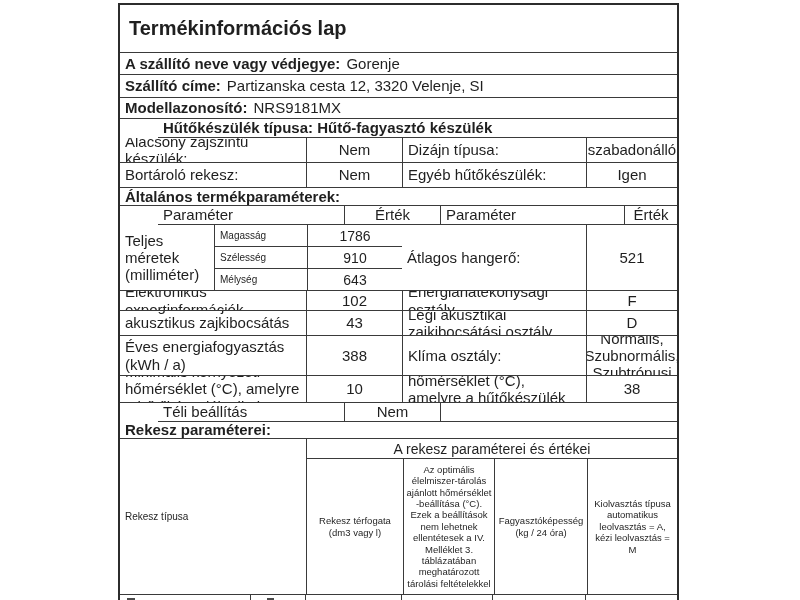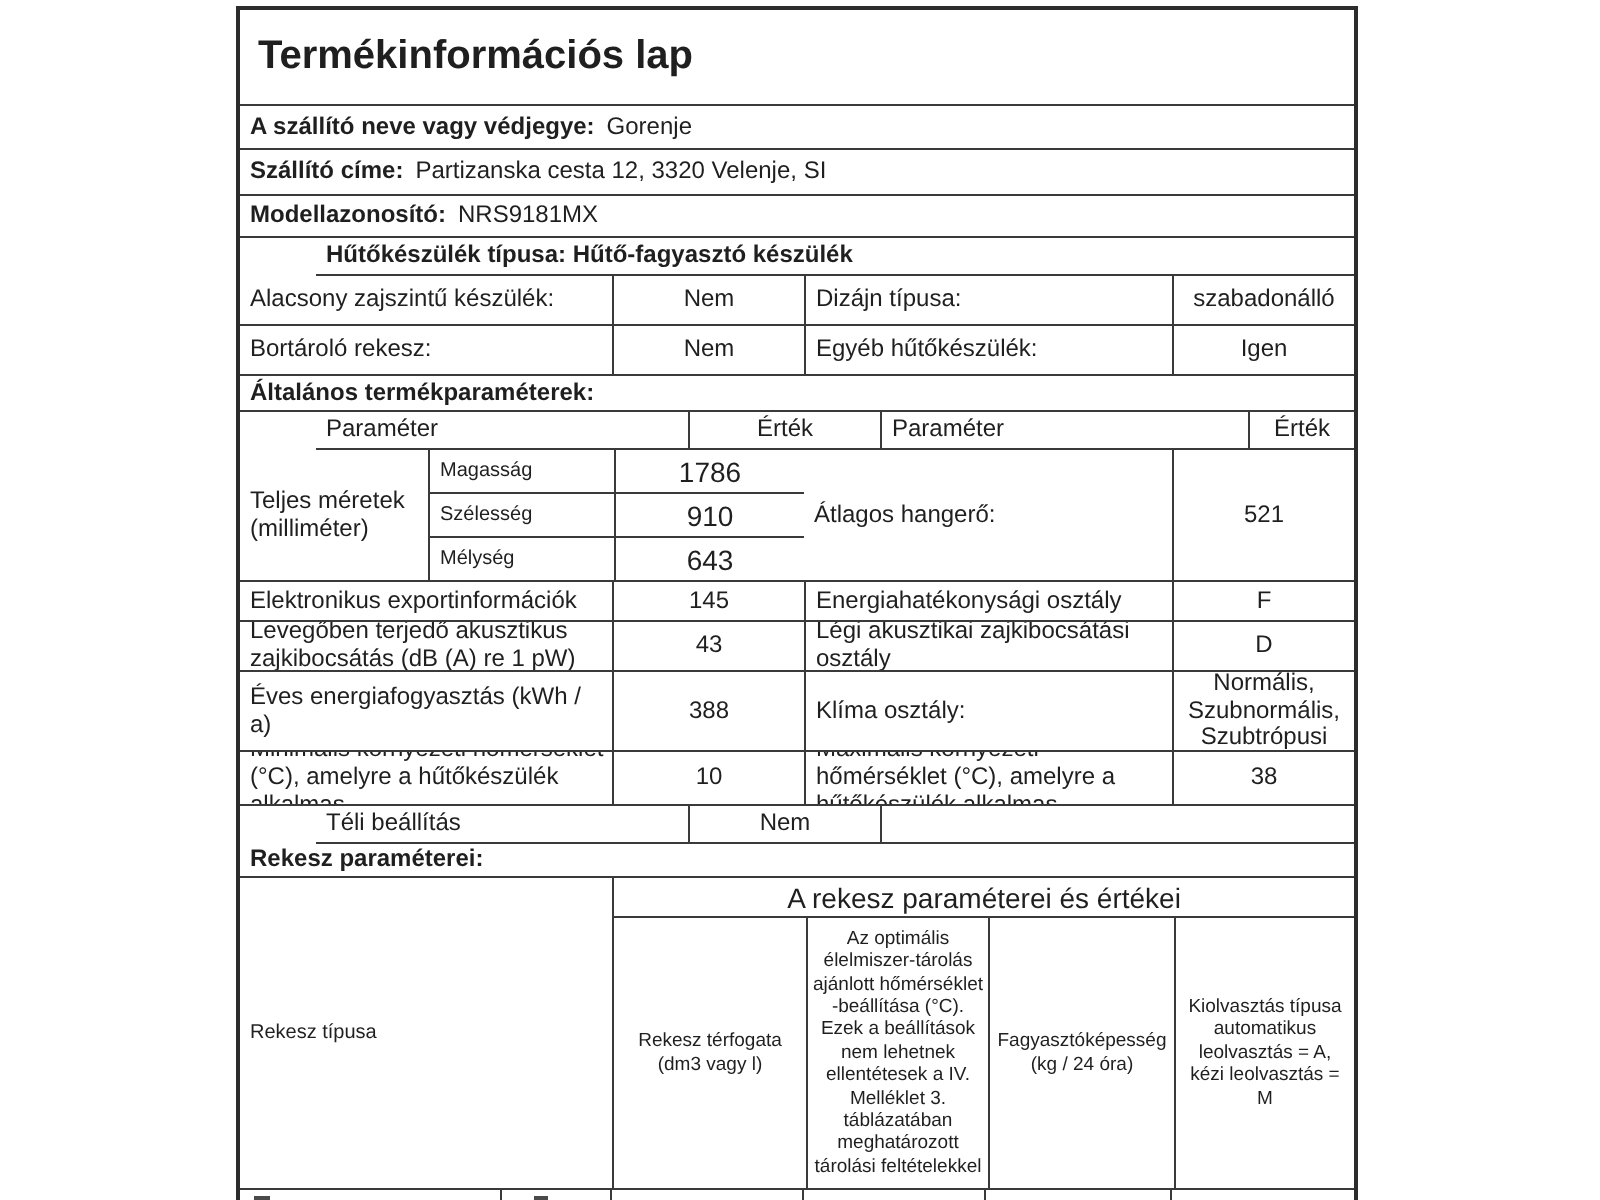--- a/index.html
+++ b/index.html
@@ -10,21 +10,21 @@
 
   .doc {
     position:absolute; left:118px; top:3px; width:561px;
     border:2px solid #2c2c2c; background:#fff;
   }
 
   .row { display:flex; border-bottom:1px solid #3a3a3a; align-items:stretch; }
   .row:last-child { border-bottom:none; }
 
   .cell { display:flex; align-items:center; padding:1px 4px 1px 5px;
-          line-height:1.15; font-size:12px; overflow:hidden; }
+          line-height:1.15; font-size:15px; overflow:hidden; }
   .cell + .cell { border-left:1px solid #3a3a3a; }
 
   .b { font-weight:bold; }
   .val { justify-content:center; text-align:center; padding:1px 2px; }
   .lbl { text-align:left; }
 
   .c1 { width:186px; flex:0 0 186px; }
   .c2 { width:96px;  flex:0 0 96px;  }
   .c3 { width:184px; flex:0 0 184px; }
   .c4 { flex:1; }
@@ -148,21 +148,21 @@
           <div class="name">Mélység</div>
           <div class="num">643</div>
         </div>
       </div>
       <div class="cell c3 lbl">Átlagos hangerő:</div>
       <div class="cell c4 val">521</div>
     </div>
 
     <div class="row h20">
       <div class="cell c1 lbl">Elektronikus exportinformációk</div>
-      <div class="cell c2 val">145</div>
+      <div class="cell c2 val">102</div>
       <div class="cell c3 lbl">Energiahatékonysági osztály</div>
       <div class="cell c4 val">F</div>
     </div>
 
     <div class="row h25">
       <div class="cell c1 lbl">Levegőben terjedő akusztikus zajkibocsátás (dB (A) re 1 pW)</div>
       <div class="cell c2 val">43</div>
       <div class="cell c3 lbl">Légi akusztikai zajkibocsátási osztály</div>
       <div class="cell c4 val">D</div>
     </div>

